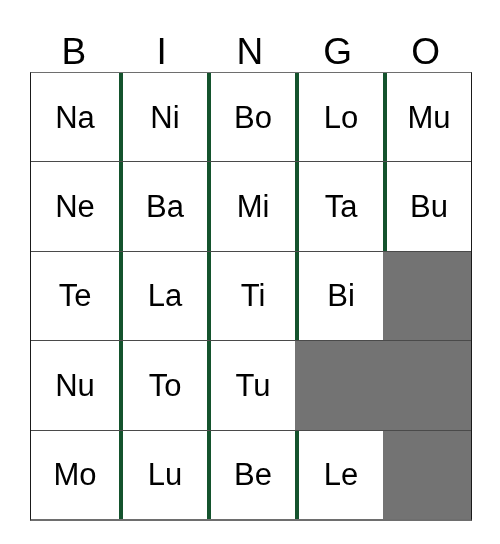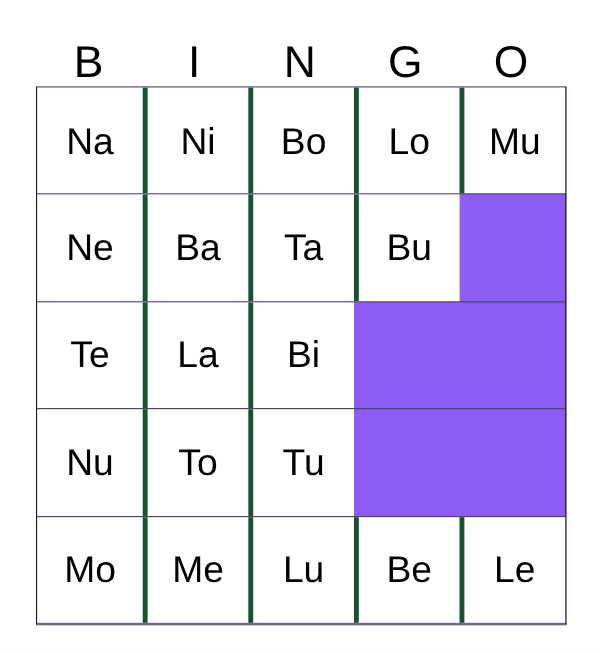--- a/index.html
+++ b/index.html
@@ -43,21 +43,21 @@
   }
 
   
   .grid {
     width: 440px;
     border-top: 1.5px solid #6e6e6e;
     border-left: 1.5px solid #1a1a1a;
     border-right: 1.5px solid #1a1a1a;
     border-bottom: 2px solid #6e6e6e;
     box-sizing: content-box;
-    background: #8b5cf6;
+    background: #737373;
   }
   .grid-row {
     display: flex;
     width: 440px;
     height: 88.4px;
   }
   .grid-row + .grid-row {
     border-top: 1px solid #4a4a4a;
   }
   .cell {
@@ -95,38 +95,39 @@
       <div class="cell">Na</div>
       <div class="cell">Ni</div>
       <div class="cell">Bo</div>
       <div class="cell">Lo</div>
       <div class="cell">Mu</div>
     </div>
 
     <div class="grid-row">
       <div class="cell">Ne</div>
       <div class="cell">Ba</div>
+      <div class="cell">Mi</div>
       <div class="cell">Ta</div>
       <div class="cell">Bu</div>
     </div>
 
     <div class="grid-row">
       <div class="cell">Te</div>
       <div class="cell">La</div>
+      <div class="cell">Ti</div>
       <div class="cell">Bi</div>
     </div>
 
     <div class="grid-row">
       <div class="cell">Nu</div>
       <div class="cell">To</div>
       <div class="cell">Tu</div>
     </div>
 
     <div class="grid-row">
       <div class="cell">Mo</div>
-      <div class="cell">Me</div>
       <div class="cell">Lu</div>
       <div class="cell">Be</div>
       <div class="cell">Le</div>
     </div>
 
   </div>
 </div>
 
 </body></html>

